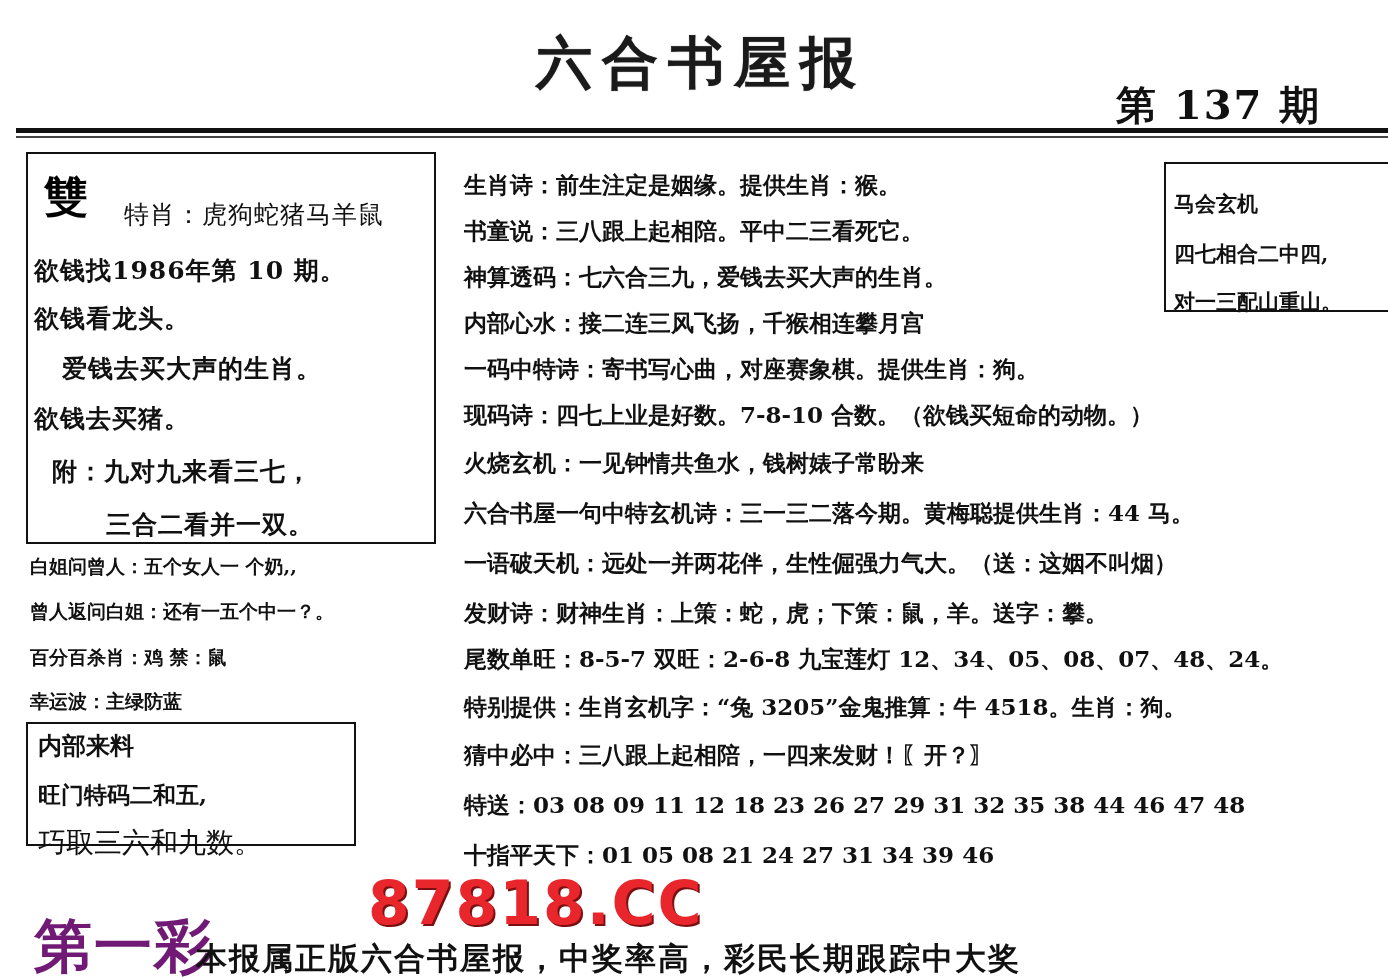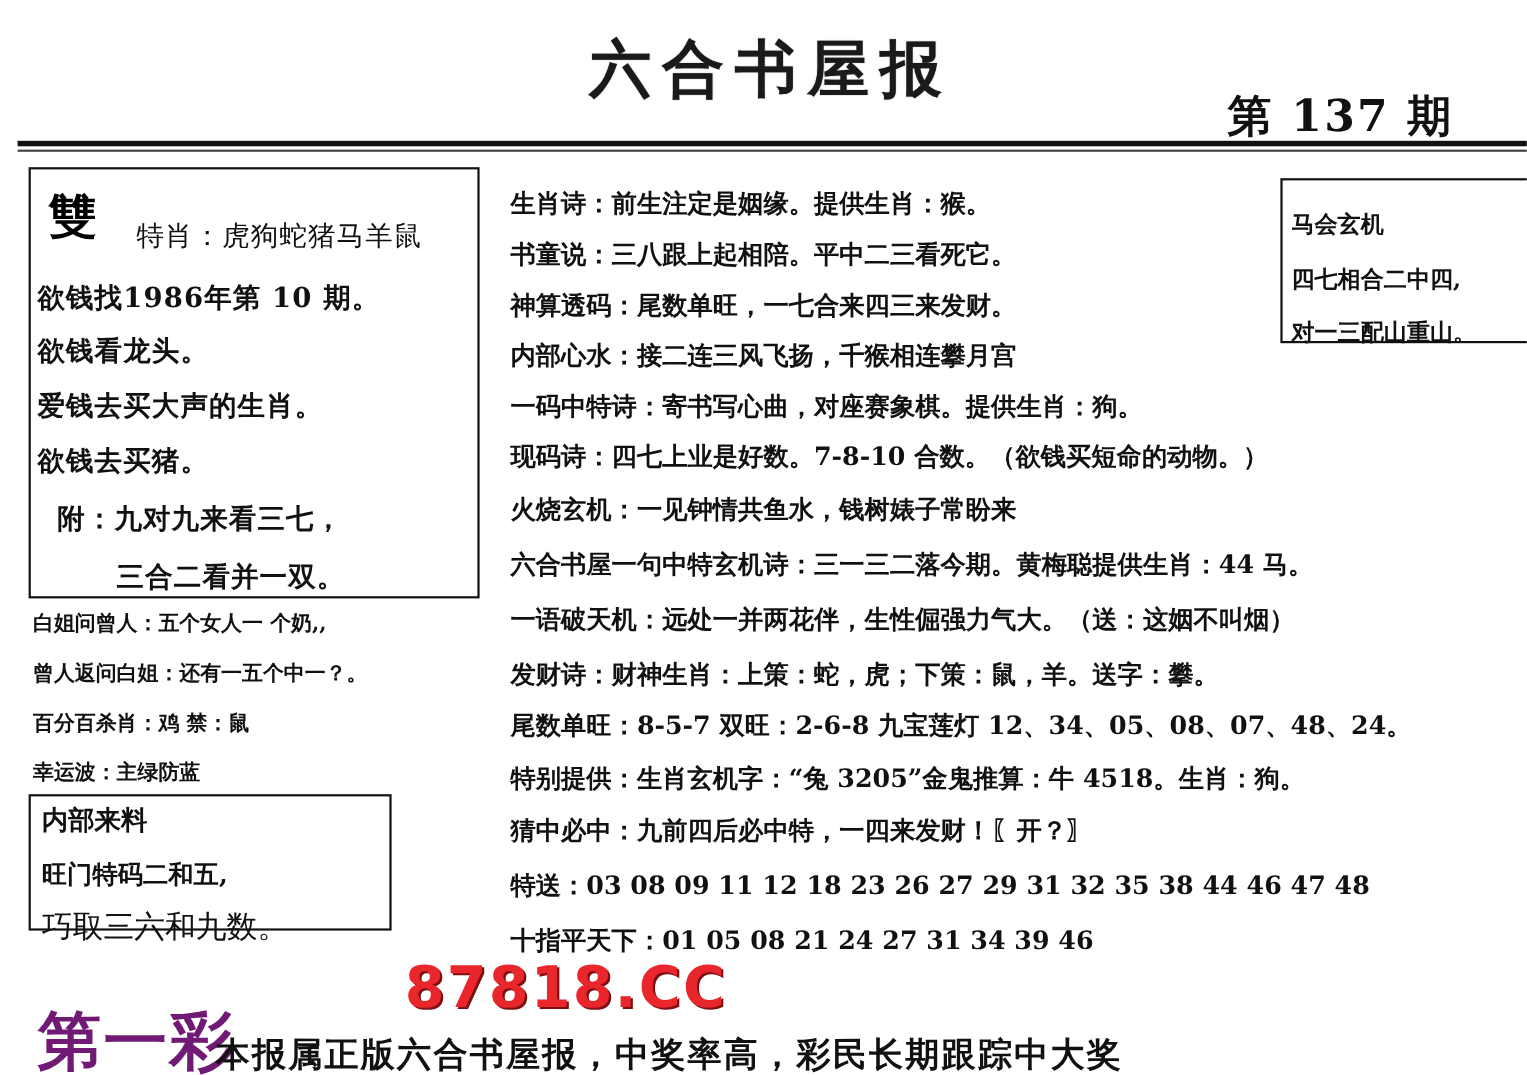--- a/index.html
+++ b/index.html
@@ -55,21 +55,21 @@
     position:absolute;left:108px;top:198px;
     font-size:25px;font-weight:normal;letter-spacing:1px;
   }
   .lline{
     position:absolute;left:18px;
     font-size:25px;font-weight:bold;letter-spacing:1px;
     white-space:nowrap;
   }
   .l1{top:254px;}
   .l2{top:302px;}
-  .l3{top:352px;}
+  .l3{top:352px;margin-left:28px;}
   .l4{top:402px;}
   .l5{top:455px;left:36px;font-family:Liberation Serif, serif;}
   .l6{top:508px;left:90px;}
 
   
   .sm{
     position:absolute;left:14px;
     font-size:19px;font-weight:bold;white-space:nowrap;
   }
   .s1{top:554px;}
@@ -112,21 +112,21 @@
   
   .wm-left{
     position:absolute;left:18px;top:884px;
     font-size:58px;font-weight:bold;color:#701a75;
     font-family:"DejaVu Sans","Liberation Sans",sans-serif;
     letter-spacing:2px;
     margin-top:24px;
   }
   .wm-red{
     position:absolute;left:352px;top:868px;
-    font-size:52px;font-weight:bold;color:#e8262b;
+    font-size:60px;font-weight:bold;color:#e8262b;
     font-family:"DejaVu Sans","Liberation Sans",sans-serif;
     letter-spacing:2px;
     text-shadow:2px 2px 0 #7d0f12;
   }
   .footer{
     position:absolute;left:180px;top:938px;
     font-size:31px;font-weight:bold;letter-spacing:2px;
     color:#111;
     font-family:"DejaVu Sans","Liberation Sans",sans-serif;
   }
@@ -168,21 +168,21 @@
   <div class="nb-l nb2">四七相合二中四,</div>
   <div class="nb-l nb3">对一三配山重山。</div>
 
   <div class="body-line" style="top:170px;">
     <span class="lab">生肖诗：</span><span>前生注定是姻缘。提供生肖：猴。</span>
   </div>
   <div class="body-line" style="top:216px;">
     <span class="lab">书童说：</span><span>三八跟上起相陪。平中二三看死它。</span>
   </div>
   <div class="body-line" style="top:262px;">
-    <span class="lab">神算透码：</span><span>尾数单旺，一七合来四三来发财。</span>
+    <span class="lab">神算透码：</span><span>七六合三九，爱钱去买大声的生肖。</span>
   </div>
   <div class="body-line" style="top:308px;">
     <span class="lab">内部心水：</span><span>接二连三风飞扬，千猴相连攀月宫</span>
   </div>
   <div class="body-line" style="top:354px;">
     <span class="lab">一码中特诗：</span><span>寄书写心曲，对座赛象棋。提供生肖：狗。</span>
   </div>
   <div class="body-line" style="top:400px;">
     <span class="lab">现码诗：</span><span>四七上业是好数。7-8-10 合数。（欲钱买短命的动物。）</span>
   </div>
@@ -198,21 +198,21 @@
   <div class="body-line" style="top:598px;">
     <span class="lab">发财诗：</span><span>财神生肖：上策：蛇，虎；下策：鼠，羊。送字：攀。</span>
   </div>
   <div class="body-line" style="top:644px;">
     <span class="lab">尾数单旺：</span><span>8-5-7 双旺：2-6-8 九宝莲灯 12、34、05、08、07、48、24。</span>
   </div>
   <div class="body-line" style="top:692px;">
     <span class="lab">特别提供：</span><span>生肖玄机字：“兔 3205”金鬼推算：牛 4518。生肖：狗。</span>
   </div>
   <div class="body-line" style="top:740px;">
-    <span class="lab">猜中必中：</span><span>九前四后必中特，一四来发财！〖开？〗</span>
+    <span class="lab">猜中必中：</span><span>三八跟上起相陪，一四来发财！〖开？〗</span>
   </div>
   <div class="body-line" style="top:790px;">
     <span class="lab">特送：</span><span>03  08  09  11  12  18  23  26  27  29  31  32  35  38  44  46  47  48</span>
   </div>
   <div class="body-line" style="top:840px;">
     <span class="lab">十指平天下：</span><span>01  05  08  21  24  27  31  34  39  46</span>
   </div>
 
   <div class="wm-left">第一彩</div>
   <div class="wm-red">87818.CC</div>

